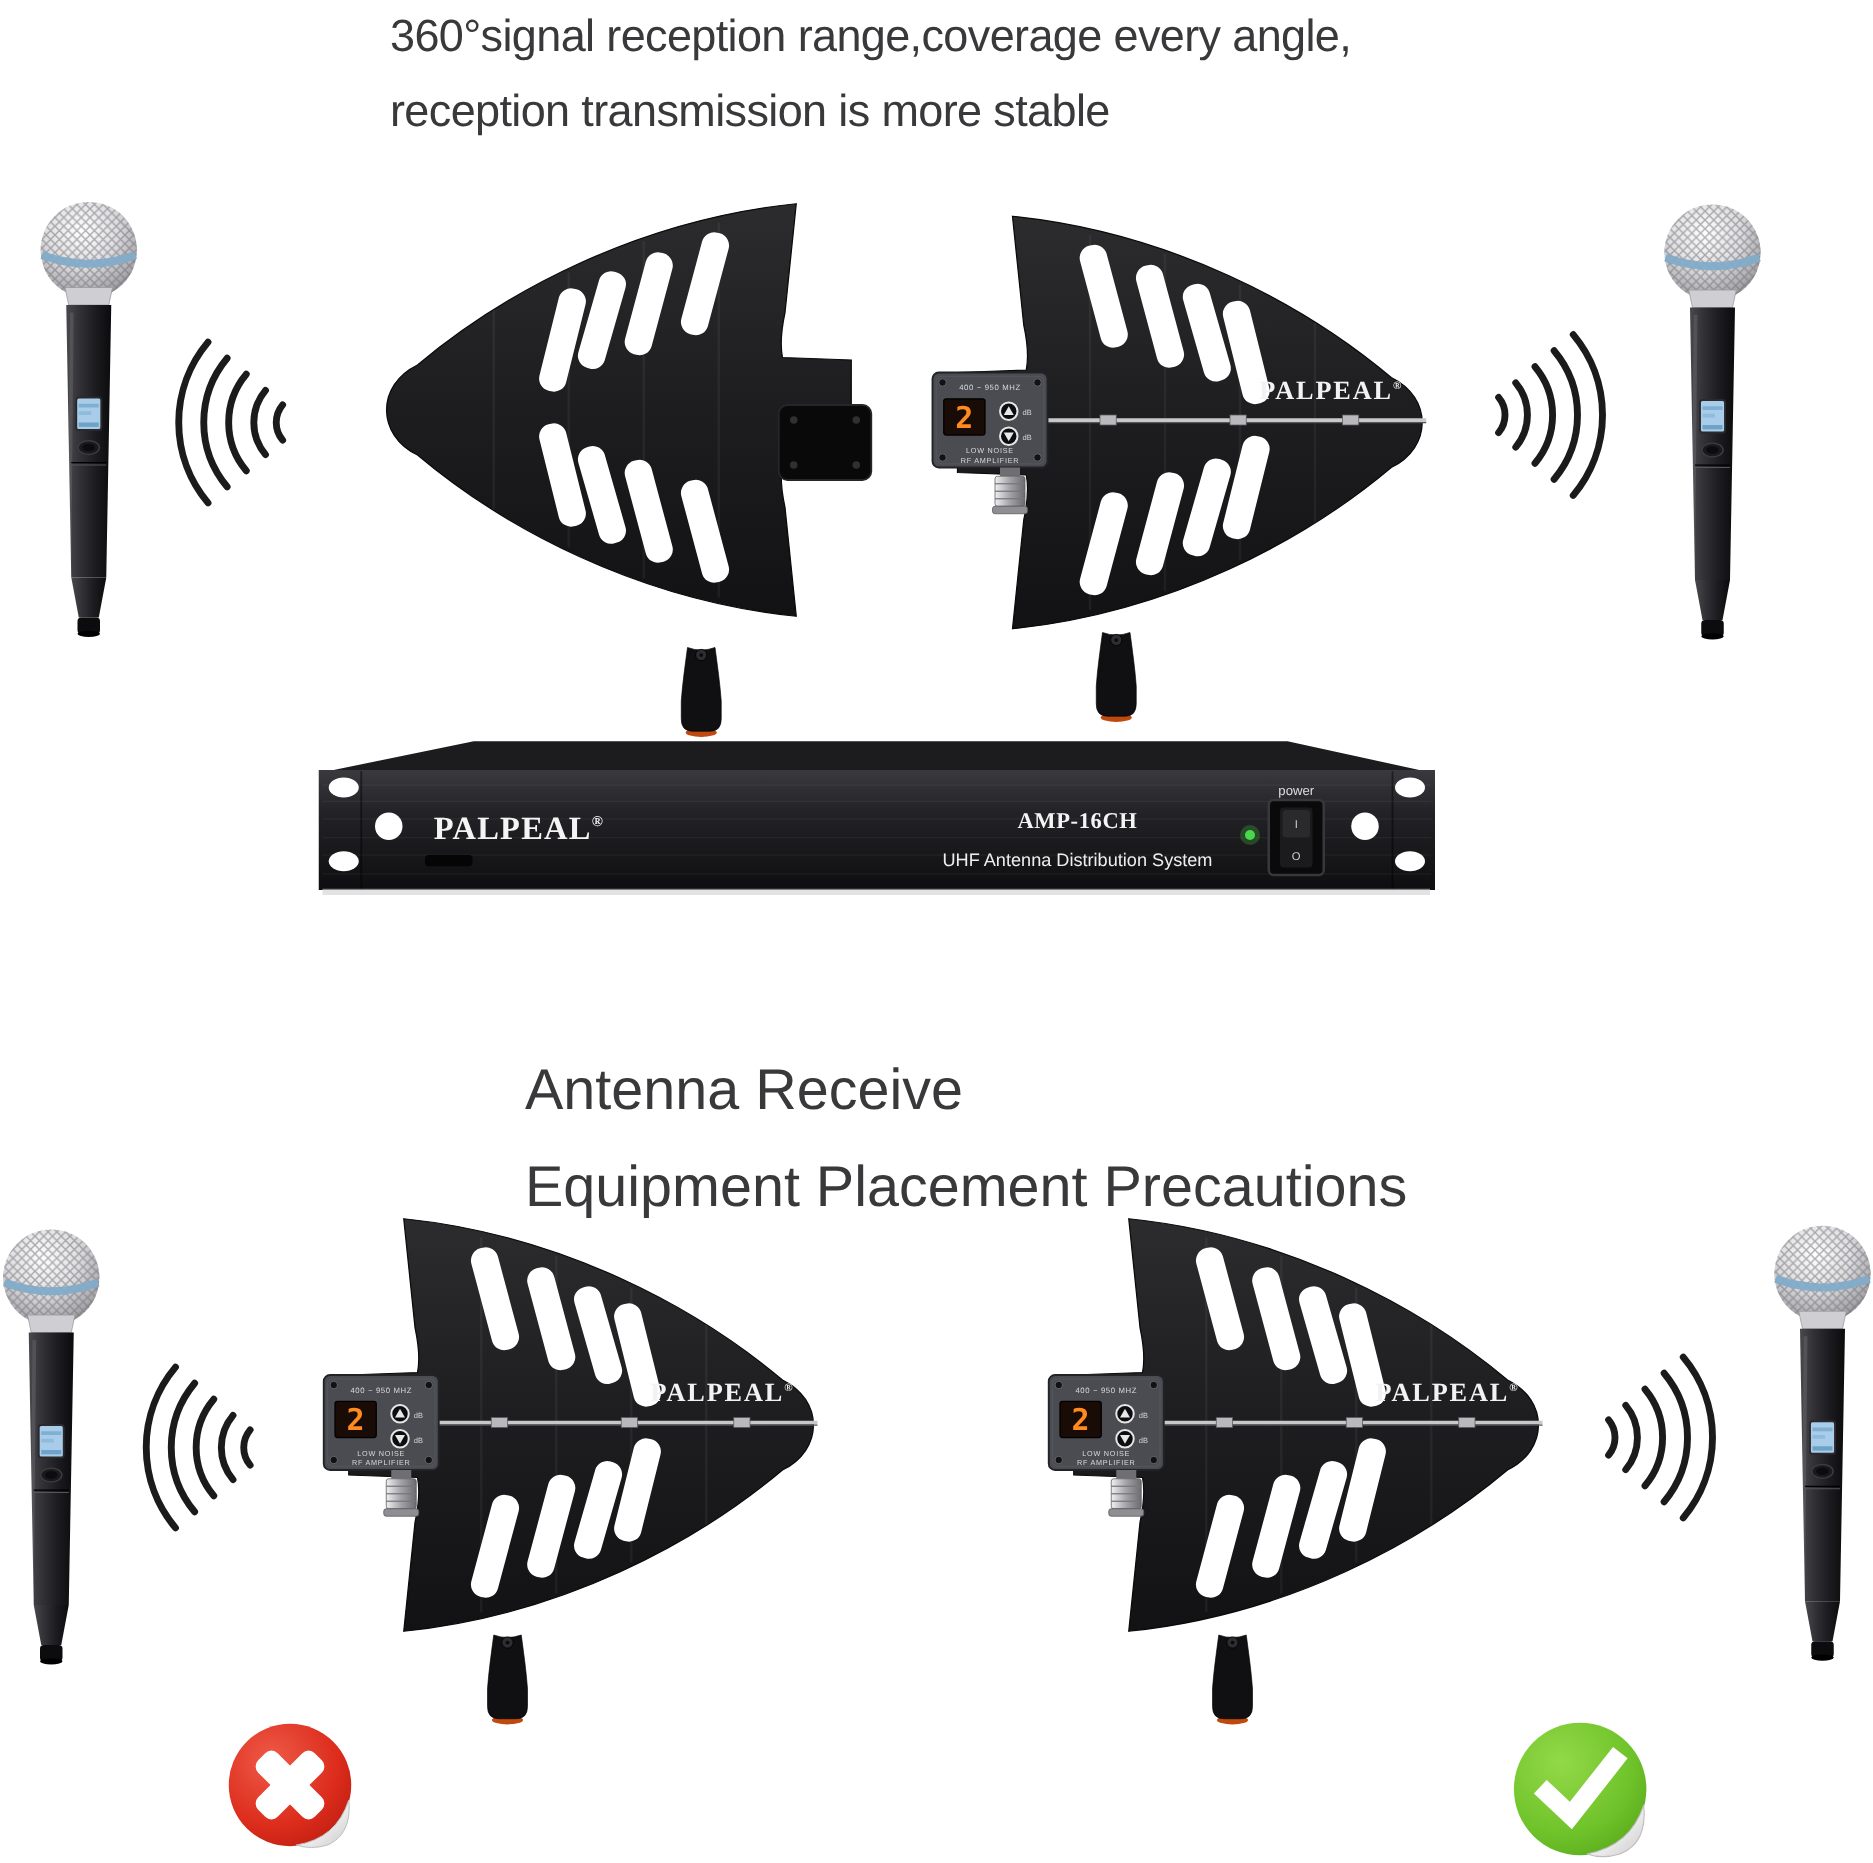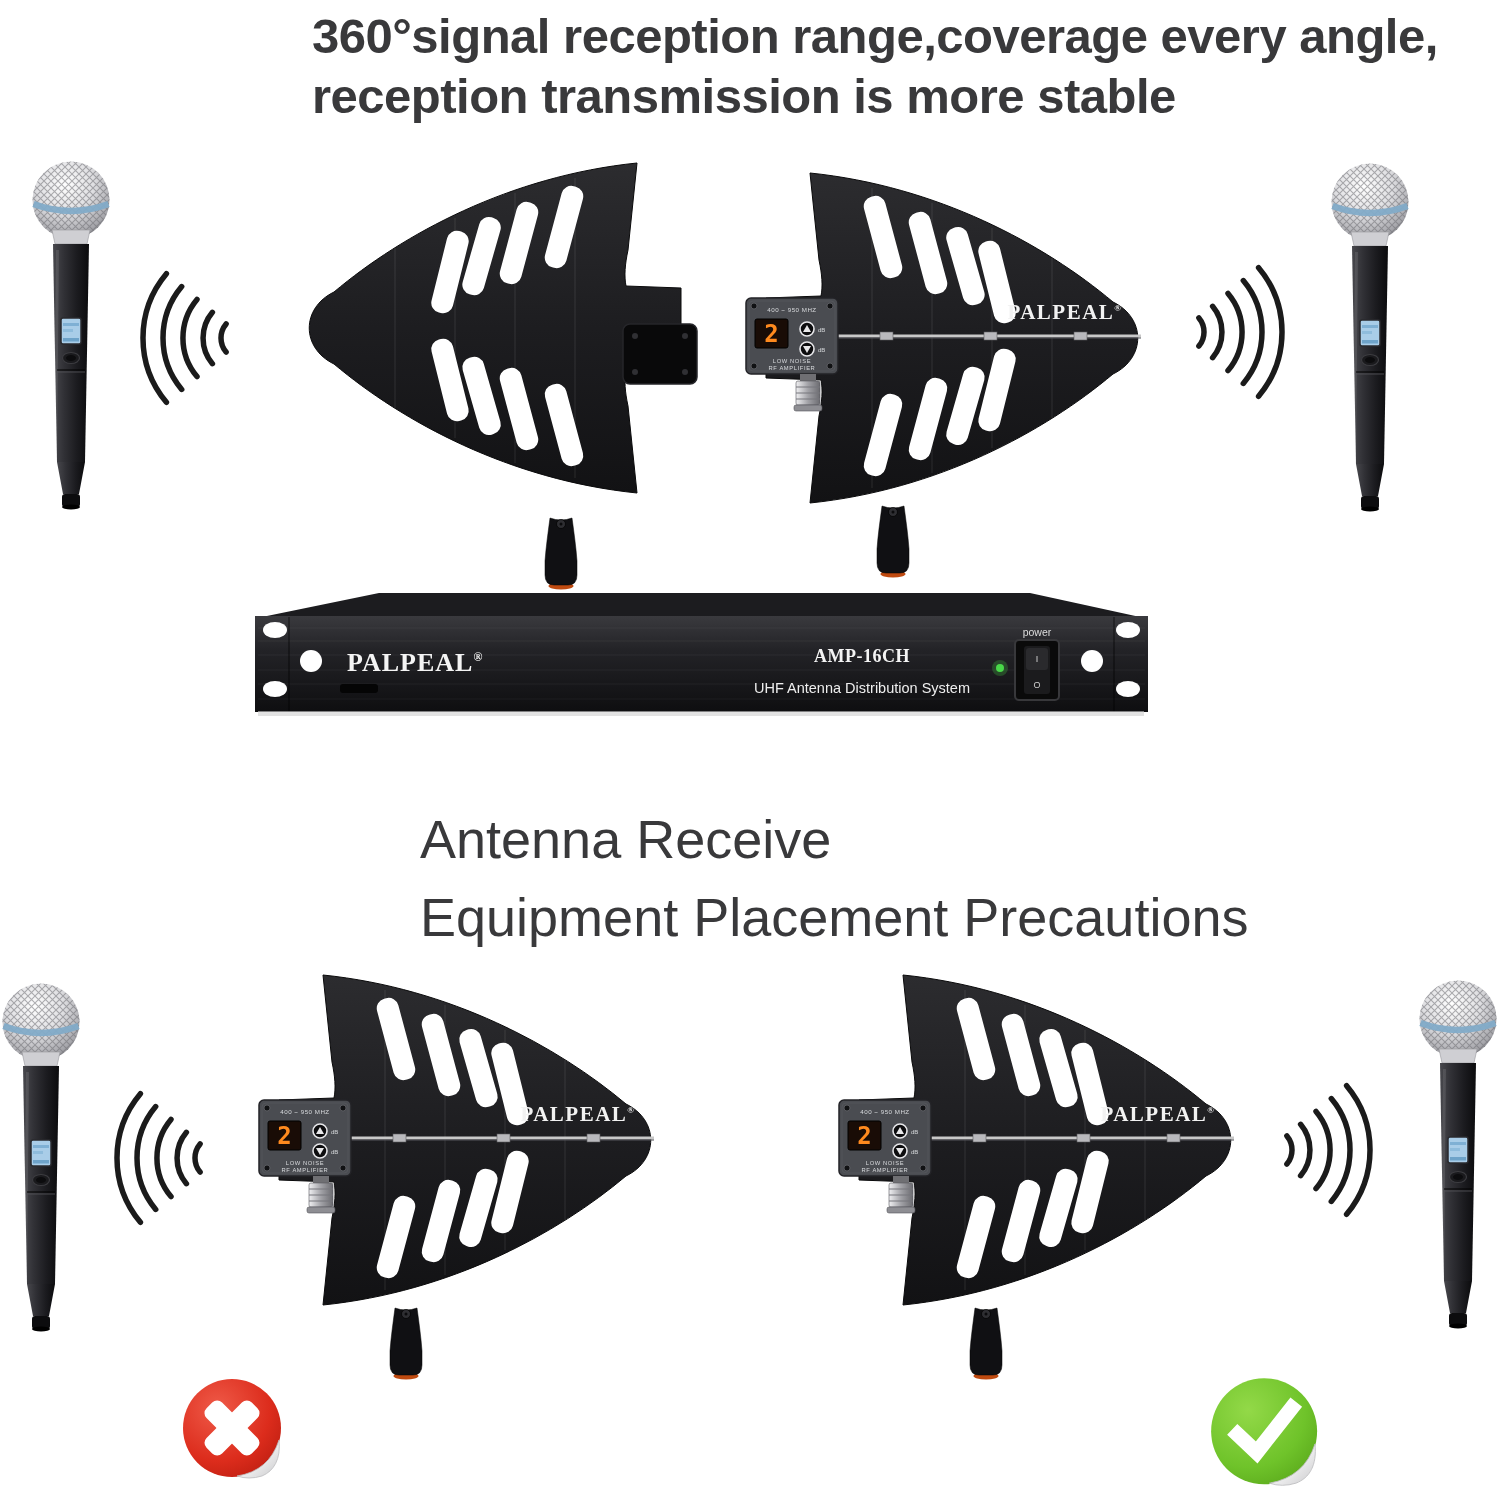--- a/index.html
+++ b/index.html
@@ -1,21 +1,21 @@
 <!DOCTYPE html>
 <html><head>
 <meta charset="utf-8">
 <style>
   html,body{margin:0;padding:0;background:#ffffff;}
   .canvas{position:relative;width:1498px;height:1490px;background:#ffffff;overflow:hidden;
           font-family:"Liberation Sans",sans-serif;}
   .art{position:absolute;left:0;top:0;}
   .txt{position:absolute;color:#39393b;white-space:nowrap;font-family:"Liberation Sans",sans-serif;}
-  .hdr{font-size:49px;letter-spacing:-0.5px;font-weight:bold;}
-  .sec{font-size:54px;letter-spacing:0;}
+  .hdr{font-size:36px;letter-spacing:-0.5px;}
+  .sec{font-size:46px;letter-spacing:0;margin-top:36px;}
 </style>
 </head>
 <body>
 
 <div class="canvas">
 
   <div class="txt hdr" style="left:312px;top:8px;">360°signal reception range,coverage every angle,</div>
   <div class="txt hdr" style="left:312px;top:68px;">reception transmission is more stable</div>
 
   <div class="txt sec" style="left:420px;top:808px;">Antenna Receive</div>

